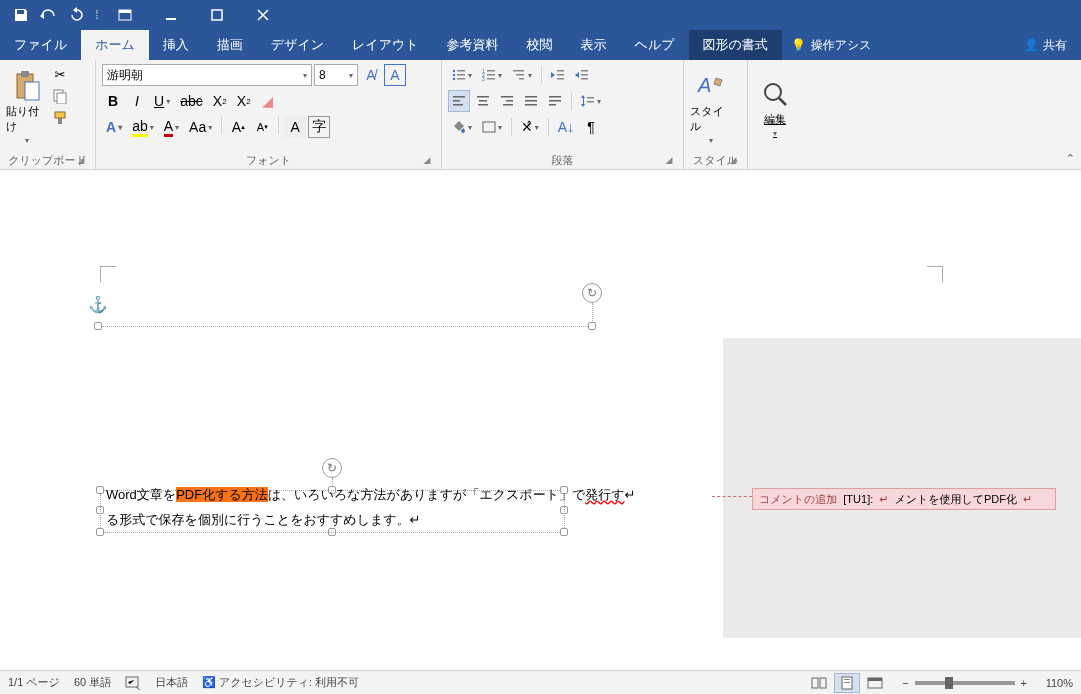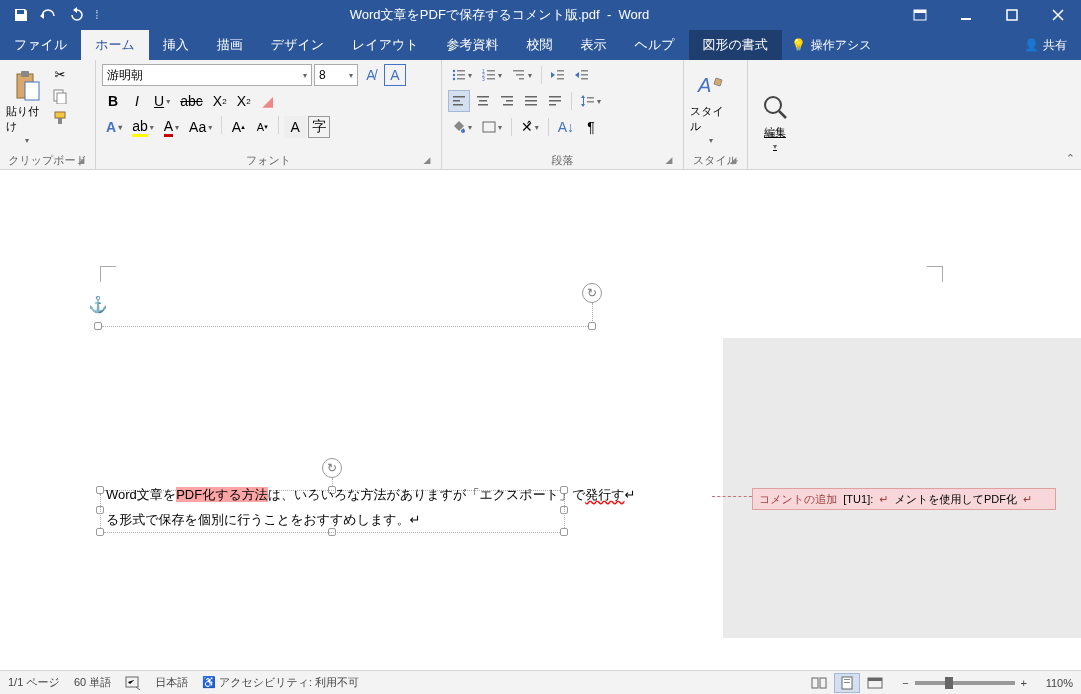--- a/index.html
+++ b/index.html
@@ -46,41 +46,41 @@
 
 
 .para-body { display: flex; flex-direction: column; gap: 4px; }
 .para-row { display: flex; align-items: center; gap: 2px; }
 .vsep { width: 1px; height: 18px; background: #d4d4d4; margin: 0 3px; }
 
 
 .style-body { display: flex; align-items: center; }
 
 
-.edit-body { display: flex; align-items: flex-end; text-decoration: underline; }
+.edit-body { display: flex; align-items: center; text-decoration: underline; }
 
 .collapse { position: absolute; right: 6px; bottom: 4px; cursor: pointer; color: #666; font-size: 11px; }
 
 
 .doc-area { height: calc(694px - 30px - 30px - 110px - 24px); background: #fff; overflow: hidden; position: relative; }
 .doc-page { position: absolute; left: 0; top: 0; width: 100%; height: 100%; }
 .anchor-icon { position: absolute; left: 88px; top: 125px; color: #4472c4; font-size: 16px; }
 .rotate-handle { position: absolute; width: 20px; height: 20px; border: 1px solid #999; border-radius: 50%; background: #fff; display: flex; align-items: center; justify-content: center; color: #777; font-size: 12px; }
 .rotate1 { left: 582px; top: 113px; }
 .rotate2 { left: 322px; top: 288px; }
 .shape-handle { position: absolute; width: 8px; height: 8px; border: 1px solid #999; background: #fff; border-radius: 2px; }
 .shape-line { position: absolute; border-top: 1px dotted #aaa; }
 .shape-line-v { position: absolute; border-left: 1px dotted #aaa; }
 
 .margin-corner { position: absolute; width: 16px; height: 16px; }
 .mc-tl { left: 100px; top: 96px; border-left: 1px solid #aaa; border-top: 1px solid #aaa; }
 .mc-tr { right: 138px; top: 96px; border-right: 1px solid #aaa; border-top: 1px solid #aaa; }
 
 .body-text { position: absolute; left: 106px; top: 313px; font-size: 13px; font-family: "Yu Mincho", serif; line-height: 1.9; }
-.highlight { background: #fca5a5; }
+.highlight { background: #f97316; }
 .squiggle { text-decoration: underline wavy red; }
 
 .comment-pane { position: absolute; right: 0; top: 168px; width: 358px; height: 300px; background: #eaeaea; }
 .comment-box { position: absolute; left: 752px; top: 318px; height: 22px; width: 304px; background: #f8d7da; border: 1px solid #e0a0a0; display: flex; align-items: center; font-size: 11px; padding: 0 6px; gap: 6px; }
 .comment-line { position: absolute; left: 712px; top: 326px; width: 40px; height: 1px; border-top: 1px dashed #cc7070; }
 
 
 .status-bar { height: 24px; background: #f3f3f3; border-top: 1px solid #d4d4d4; display: flex; align-items: center; font-size: 11px; color: #444; padding: 0 8px; gap: 14px; }
 .status-bar .spacer { flex: 1; }
 .view-btns { display: flex; gap: 2px; }
@@ -107,25 +107,20 @@
           <path fill="#fff" d="M1 8l4-3v6z"></path>
         </svg>
     </div>
     <div class="icon-btn">
       <svg width="16" height="16" viewBox="0 0 16 16">
           <path fill="none" stroke="#fff" stroke-width="1.5" d="M3 8a5 5 0 1 0 5-5"></path>
           <path fill="#fff" d="M8 0l-4 3 4 3z"></path>
         </svg>
     </div>
     <div class="sep">⁞</div>
-  </div>
-  <div class="title-text">
-    <span>Word文章をPDFで保存するコメント版.pdf</span>
-    &nbsp;-&nbsp;
-    <span>Word</span>
   </div>
   <div class="win-btns">
     <div class="wb">
       <svg width="14" height="12" viewBox="0 0 14 12">
           <rect x="1" y="1" width="12" height="10" fill="none" stroke="#fff"></rect>
           <rect x="1" y="1" width="12" height="3" fill="#fff"></rect>
         </svg>
     </div>
     <div class="wb">
       <svg width="12" height="12" viewBox="0 0 12 12">

